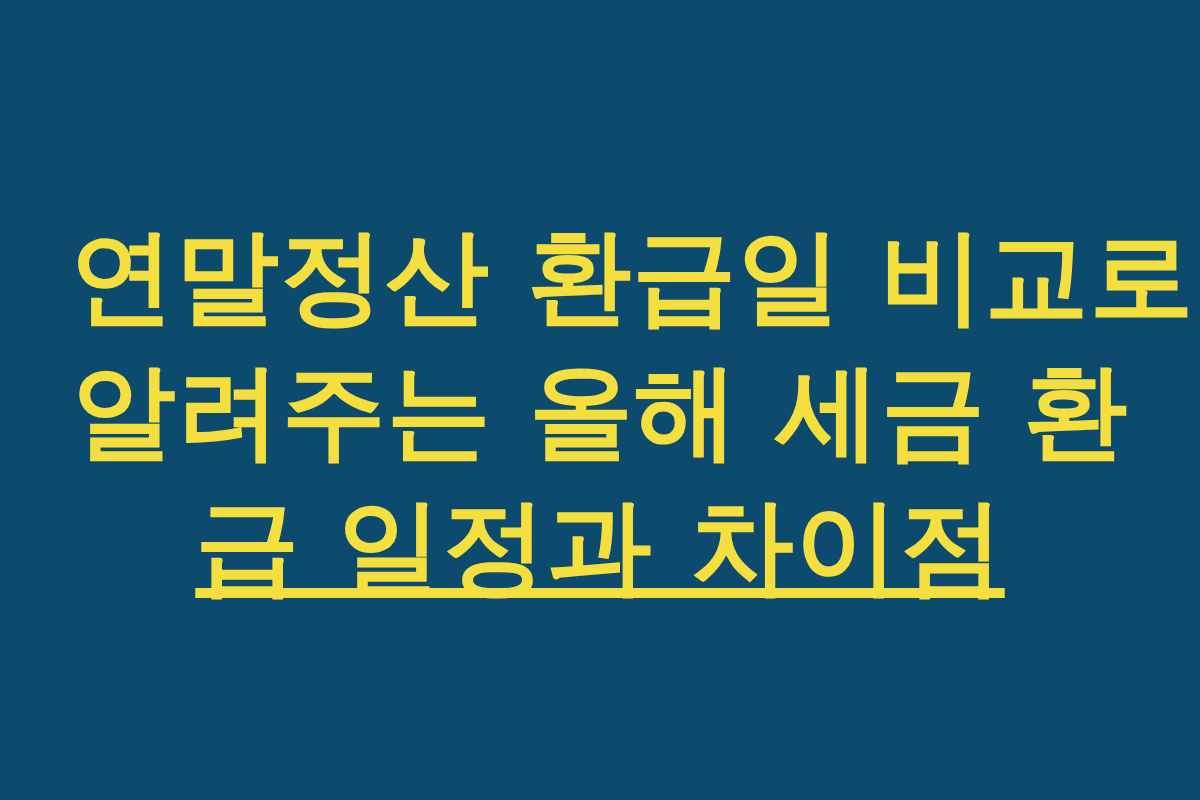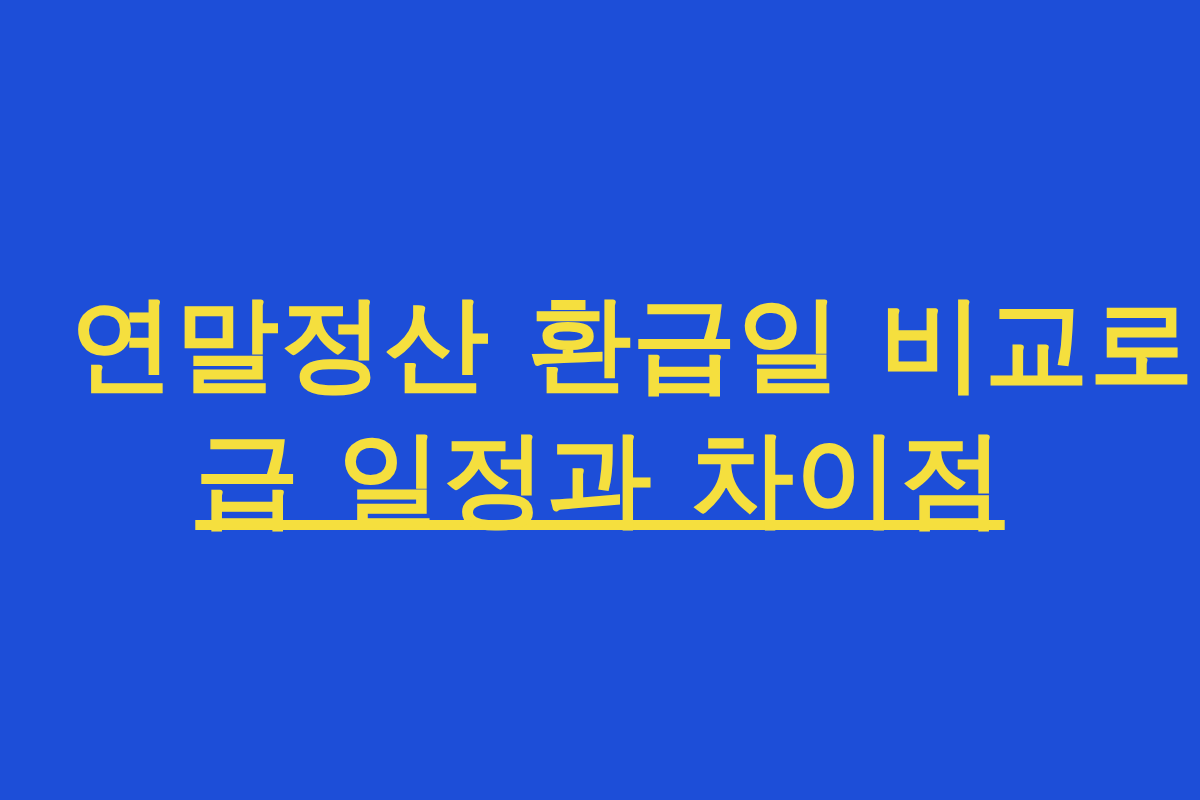--- a/index.html
+++ b/index.html
@@ -36,18 +36,19 @@
     font-size: 104px;
     line-height: 135px;
     letter-spacing: 1px;
     white-space: nowrap;
     text-rendering: optimizeLegibility;
   }
 </style>
 </head>
 <body>
 
-<div id="thumbnail-card" style="background: #1d4ed8;">
+<div id="thumbnail-card" style="background: #0c4a6e;">
   <div id="title-block">
     <span class="title-line" style="color: rgb(245, 223, 62);">연말정산 환급일 비교로</span>
+    <span class="title-line" style="color: rgb(245, 223, 62);">알려주는 올해 세금 환</span>
     <span class="title-line" style="color: rgb(245, 223, 62); text-decoration: underline;">급 일정과 차이점</span>
   </div>
 </div>
 
 </body></html>

